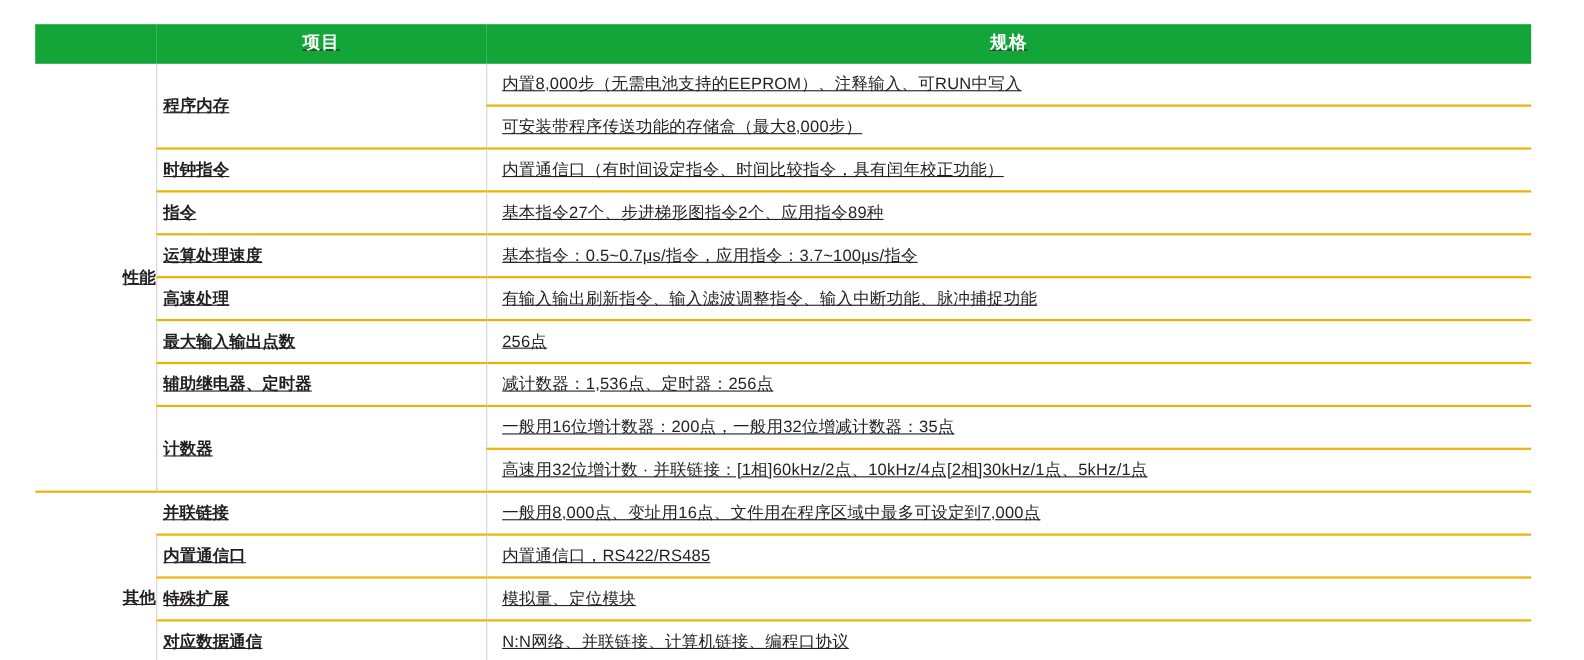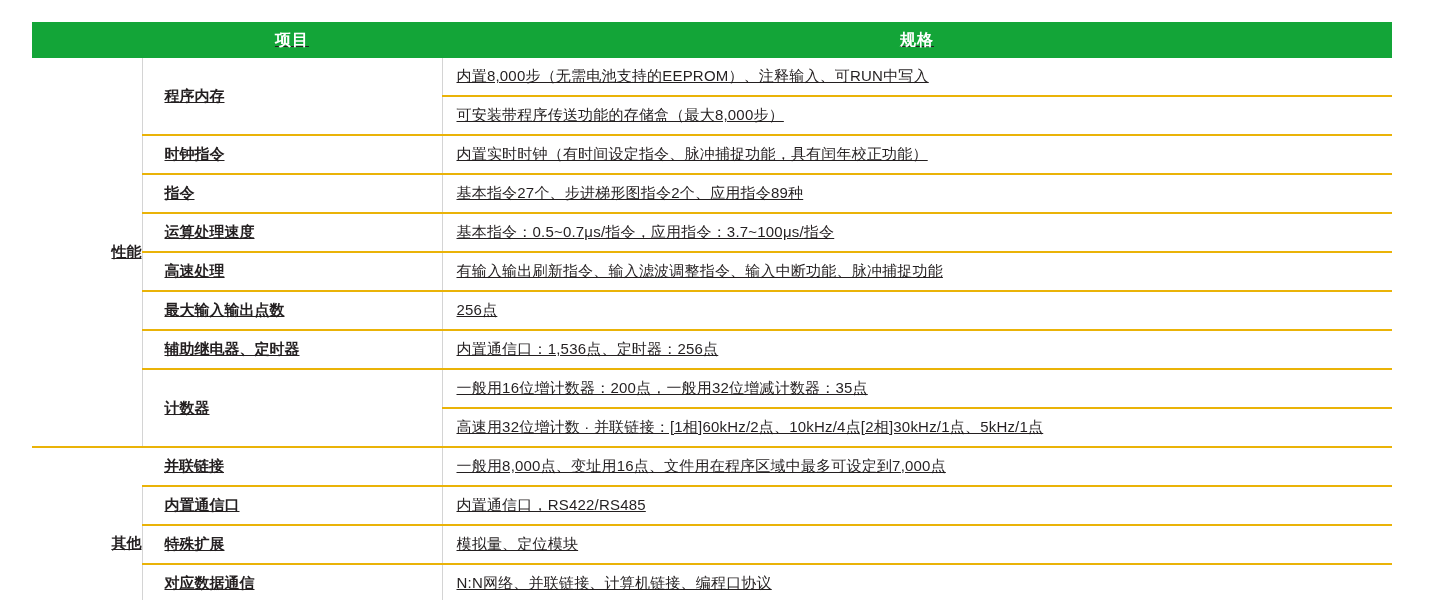--- a/index.html
+++ b/index.html
@@ -58,21 +58,21 @@
     font-size: 15px;
     border-right: 1px solid #d4d4d4;
     color: #231f20;
   }
   td.blank-left {
     border-bottom: none;
   }
   td.item-cell {
     font-weight: bold;
     font-size: 15px;
-    padding-left: 22px;
+    padding-left: 6px;
     border-right: 1px solid #d4d4d4;
     color: #231f20;
     height: 37px;
   }
   td.spec-cell {
     padding-left: 14px;
     font-size: 15px;
     color: #231f20;
     height: 37px;
     letter-spacing: 0.2px;
@@ -115,21 +115,21 @@
         <td class="group-cell" rowspan="10">性能</td>
         <td class="item-cell" rowspan="2">程序内存</td>
         <td class="spec-cell">内置8,000步（无需电池支持的EEPROM）、注释输入、可RUN中写入</td>
       </tr>
       <tr>
         <td class="spec-cell">可安装带程序传送功能的存储盒（最大8,000步）</td>
       </tr>
 
       <tr>
         <td class="item-cell">时钟指令</td>
-        <td class="spec-cell">内置实时时钟（有时间设定指令、脉冲捕捉功能，具有闰年校正功能）</td>
+        <td class="spec-cell">内置通信口（有时间设定指令、时间比较指令，具有闰年校正功能）</td>
       </tr>
 
       <tr>
         <td class="item-cell">指令</td>
         <td class="spec-cell">基本指令27个、步进梯形图指令2个、应用指令89种</td>
       </tr>
 
       <tr>
         <td class="item-cell">运算处理速度</td>
         <td class="spec-cell">基本指令：0.5~0.7μs/指令，应用指令：3.7~100μs/指令</td>
@@ -140,21 +140,21 @@
         <td class="spec-cell">有输入输出刷新指令、输入滤波调整指令、输入中断功能、脉冲捕捉功能</td>
       </tr>
 
       <tr>
         <td class="item-cell">最大输入输出点数</td>
         <td class="spec-cell">256点</td>
       </tr>
 
       <tr>
         <td class="item-cell">辅助继电器、定时器</td>
-        <td class="spec-cell">内置通信口：1,536点、定时器：256点</td>
+        <td class="spec-cell">减计数器：1,536点、定时器：256点</td>
       </tr>
 
       <tr>
         <td class="item-cell" rowspan="2">计数器</td>
         <td class="spec-cell">一般用16位增计数器：200点，一般用32位增减计数器：35点</td>
       </tr>
       <tr>
         <td class="spec-cell">高速用32位增计数 · 并联链接：[1相]60kHz/2点、10kHz/4点[2相]30kHz/1点、5kHz/1点</td>
       </tr>
 

